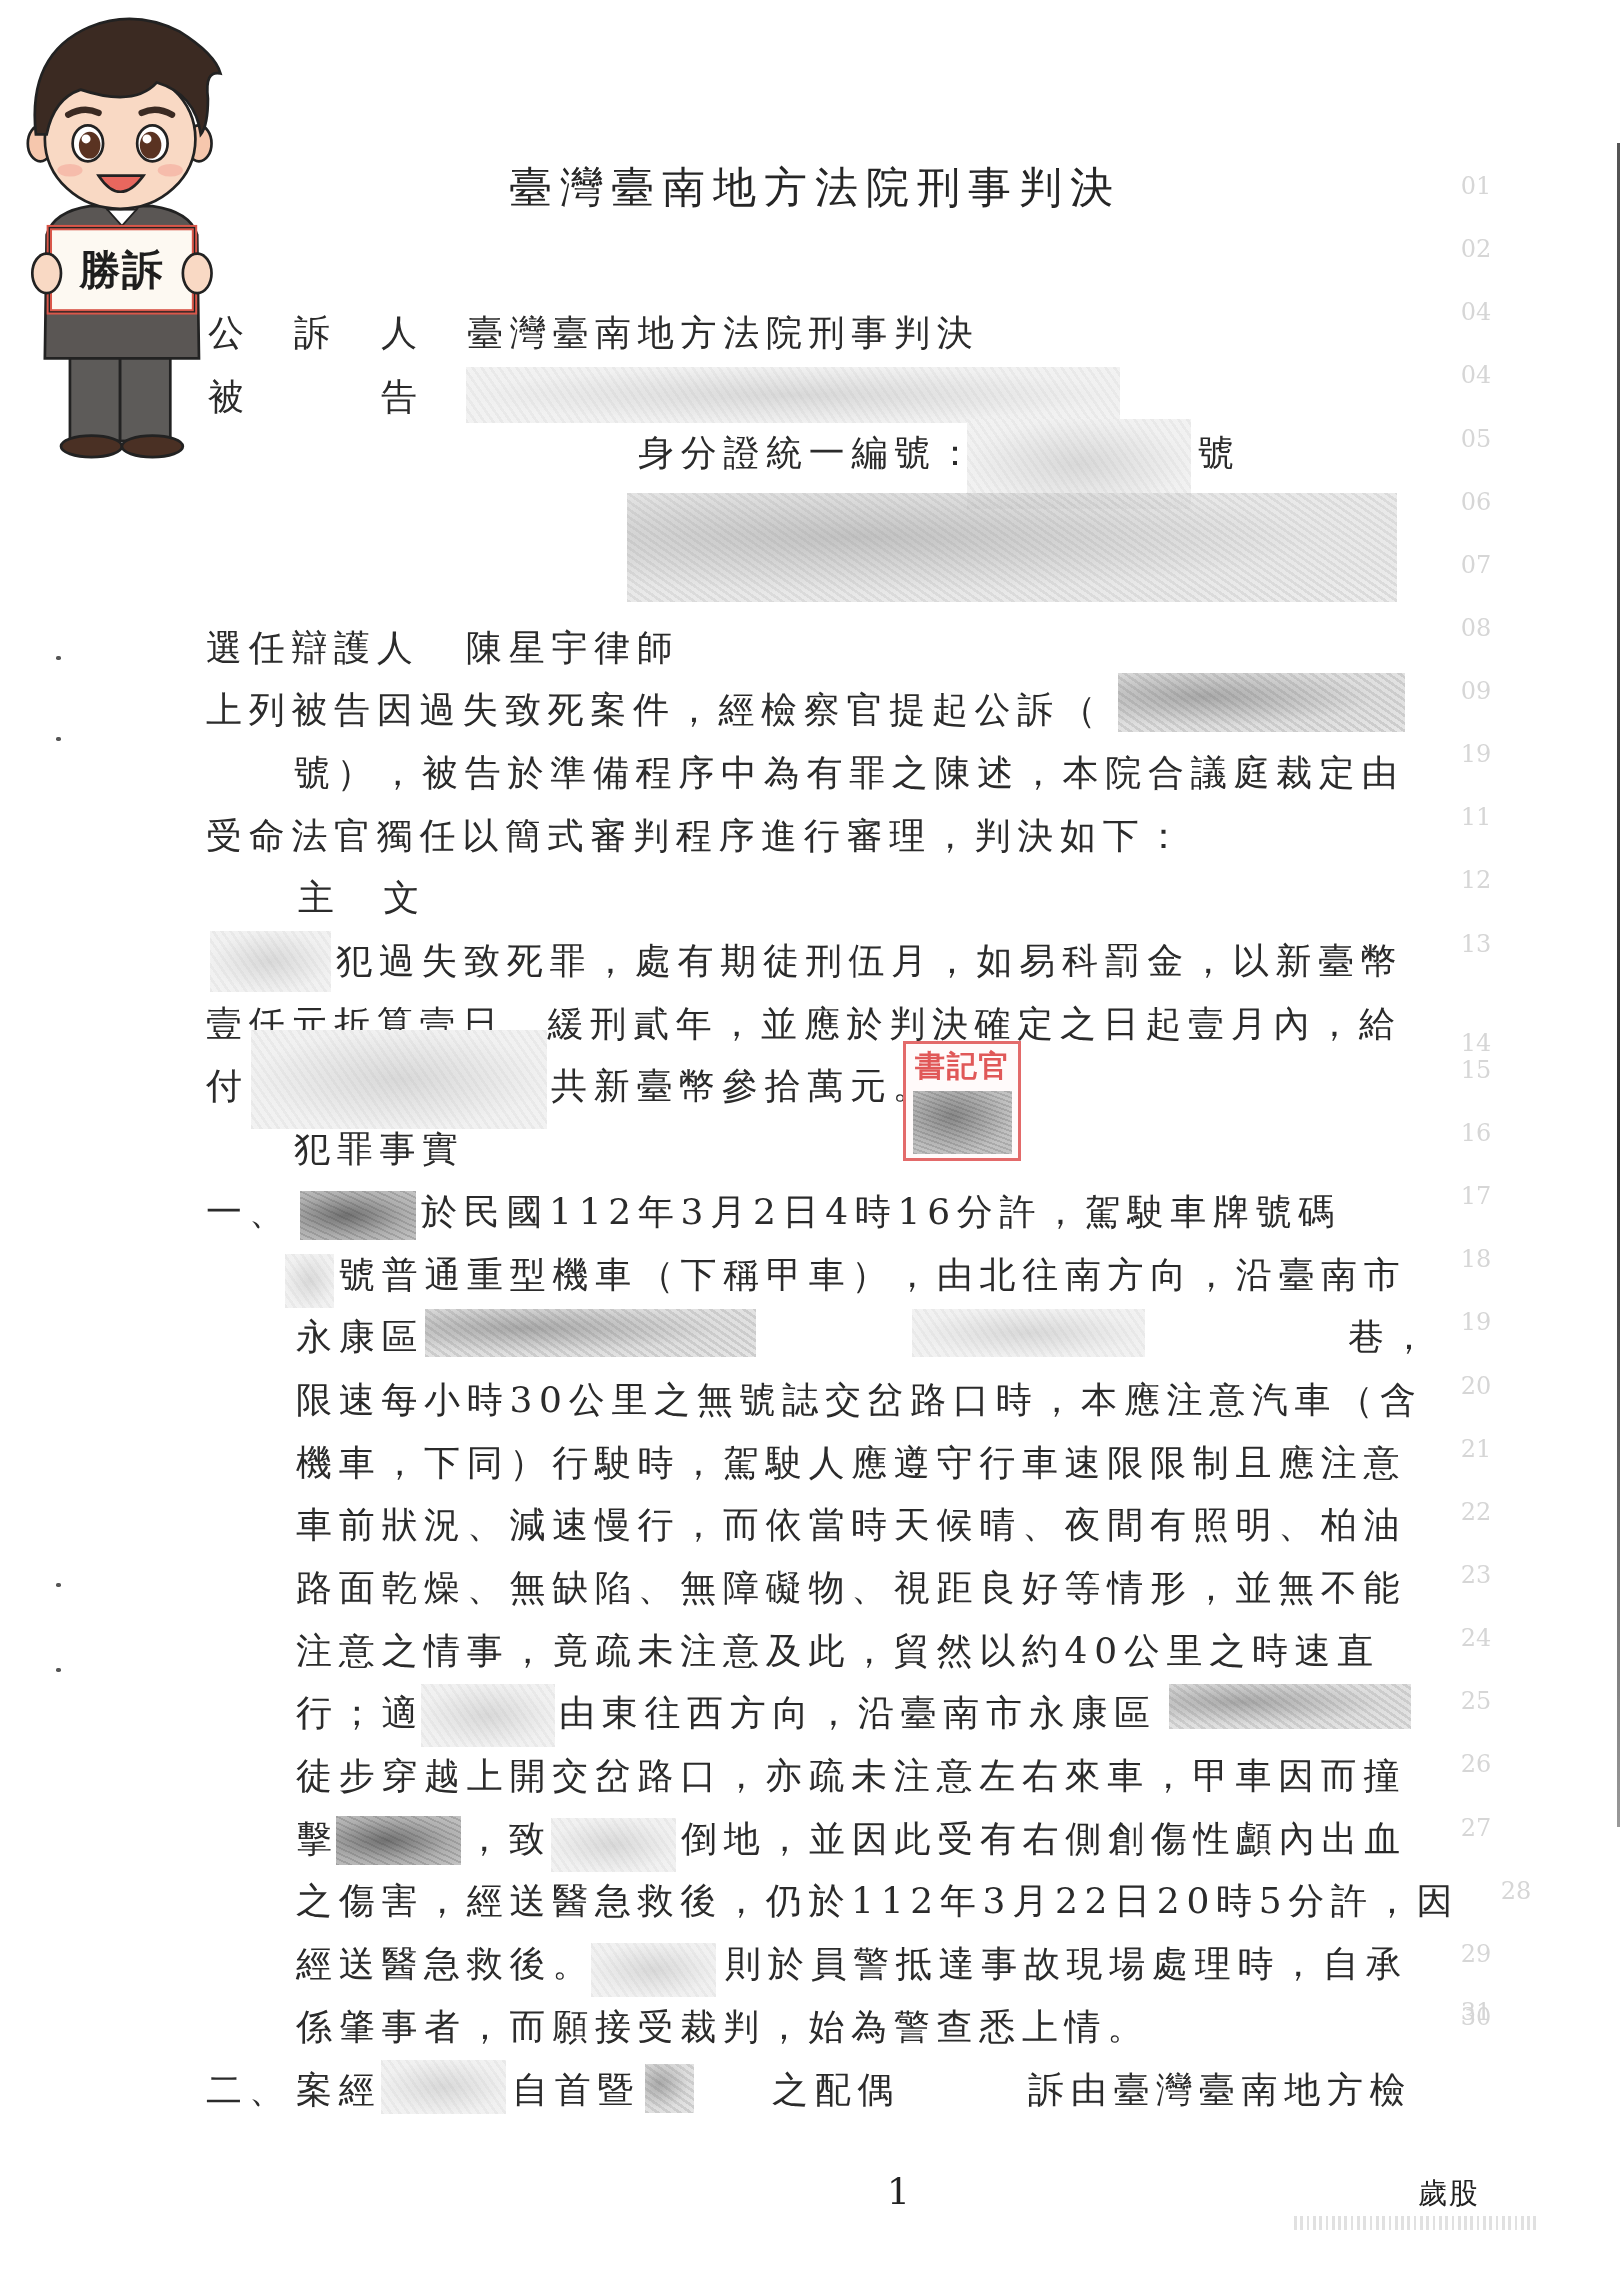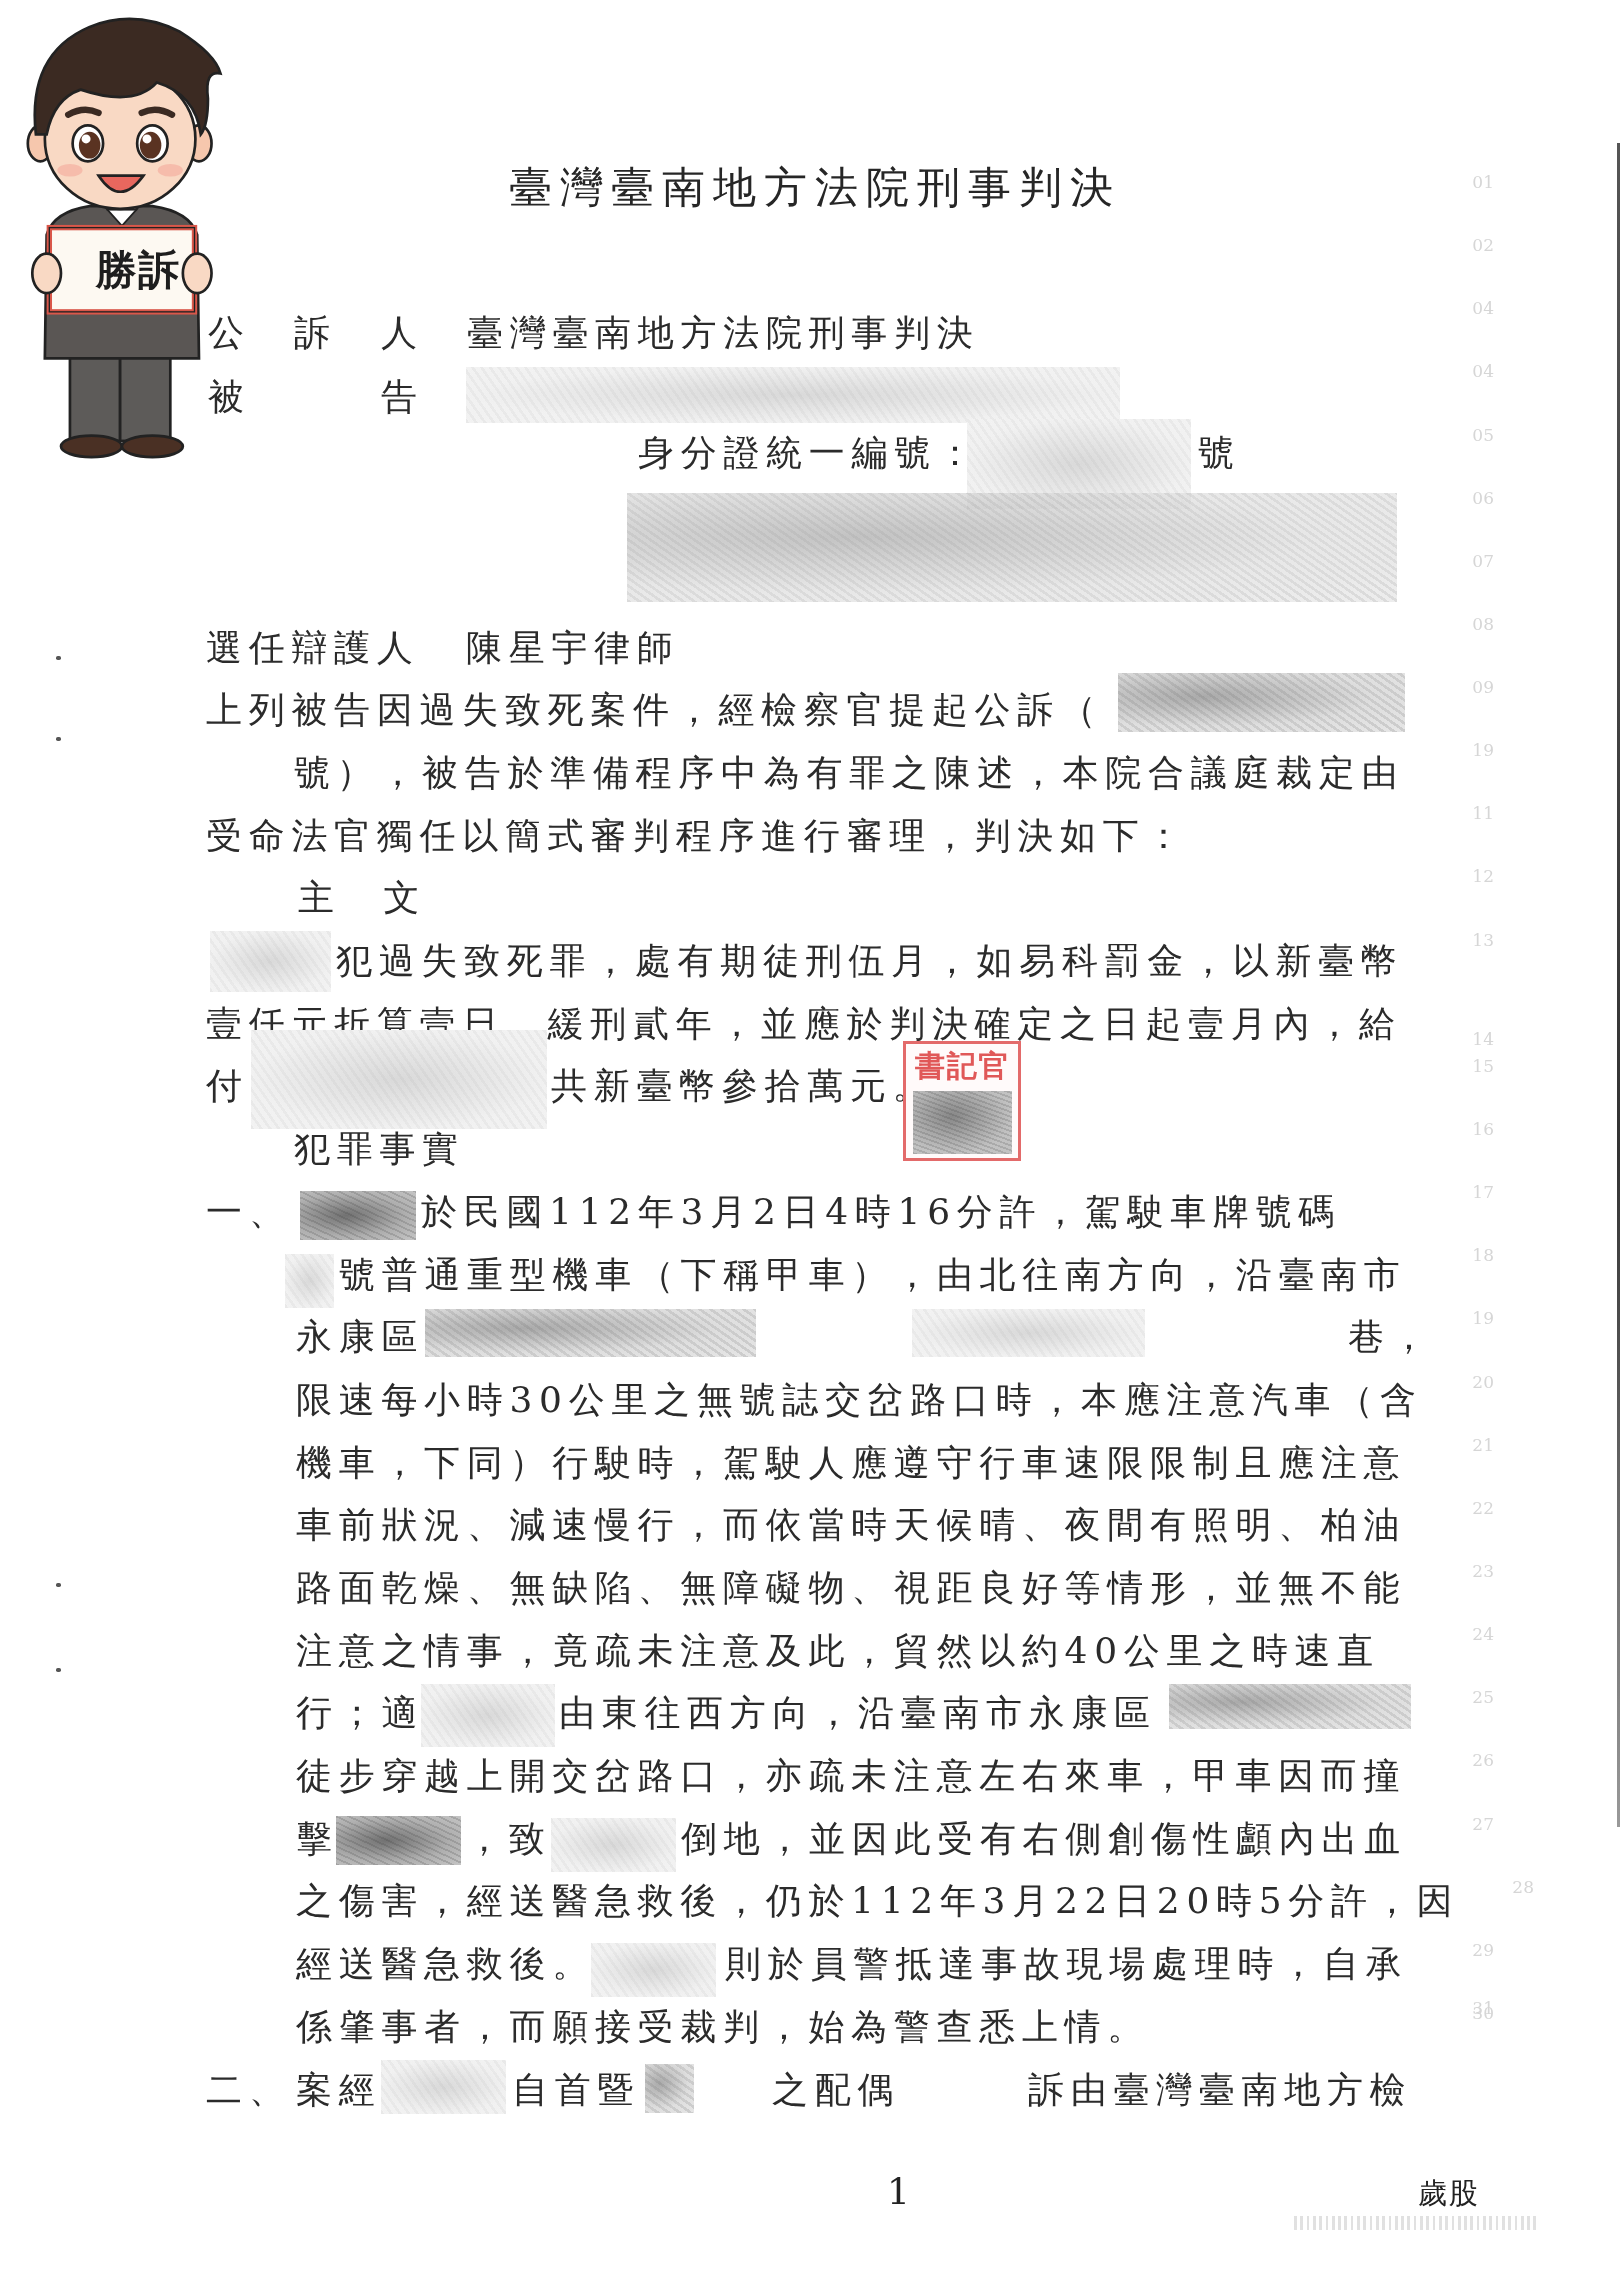--- a/index.html
+++ b/index.html
@@ -36,22 +36,22 @@
       repeating-linear-gradient(55deg, rgba(150,150,150,0.10) 0 2.7px, rgba(245,245,245,0.1) 2.7px 7.2px),
       #f2f2f2;
   }
   .redact.dark {
     background:
       radial-gradient(ellipse at 40% 50%, rgba(80,80,80,0.7), rgba(150,150,150,0.4) 60%, rgba(220,220,220,0.2) 100%),
       repeating-linear-gradient(25deg, rgba(60,60,60,0.25) 0 1.8px, rgba(200,200,200,0.2) 1.8px 5.4px),
       #bdbdbd;
   }
   .lineno {
-    position: absolute; left: 1458px; width: 36px; text-align: right;
-    font-size: 17px; color: #d6d6d6; font-family: "DejaVu Serif", serif;
+    position: absolute; left: 1458px; width: 36px; text-align: center;
+    font-size: 24px; color: #d6d6d6; font-family: "DejaVu Serif", serif;
   }
   .dot { position: absolute; width: 4.5px; height: 3.6px; background: #555; border-radius: 1.8px; }
   .seal {
     position: absolute; left: 903px; top: 1041px; width: 118px; height: 120px;
     border: 3.6px solid #e36a6a; box-sizing: border-box; background: rgba(255,240,240,0.35);
   }
   .seal-text {
     position: absolute; left: 3.6px; top: 1.8px; width: 106px; text-align: center;
     font-size: 30px; font-weight: bold; color: #e05858; letter-spacing: 1.8px; line-height: 39px;
   }
@@ -109,21 +109,21 @@
   <ellipse cx="190" cy="190" rx="14" ry="7" fill="#f3a99b" opacity="0.6"></ellipse>
 
   <path d="M110 196 Q134 232 160 196 Z" fill="#e8675e" stroke="#222" stroke-width="3"></path>
 
   <rect x="55" y="254" width="162" height="94" fill="#fdf9f2" stroke="#d9574a" stroke-width="6"></rect>
   <rect x="55" y="254" width="162" height="94" fill="none" stroke="#222" stroke-width="1.5"></rect>
 
   <ellipse cx="52" cy="305" rx="16" ry="22" fill="#f9d9c4" stroke="#222" stroke-width="3"></ellipse>
   <ellipse cx="220" cy="305" rx="16" ry="22" fill="#f9d9c4" stroke="#222" stroke-width="3"></ellipse>
 </svg>
-<div class="sign-text" style="position:absolute;left:63px;top:244px;width:118px;text-align:right;font-size:41px;line-height:52px;color:#1e1e1e;letter-spacing:1.8px;">勝訴</div>
+<div class="sign-text" style="position:absolute;left:63px;top:244px;width:118px;text-align:center;font-size:41px;line-height:52px;color:#1e1e1e;letter-spacing:1.8px;">勝訴</div>
 
 <div class="page-edge"></div>
 
 <div class="title">臺灣臺南地方法院刑事判決</div>
 
 <div class="lbl" style="left:208px;top:306px;">公</div>
 <div class="lbl" style="left:294px;top:306px;">訴</div>
 <div class="lbl" style="left:381px;top:306px;">人</div>
 <div class="line" style="left:467px;top:306px;">臺灣臺南地方法院刑事判決</div>
 

